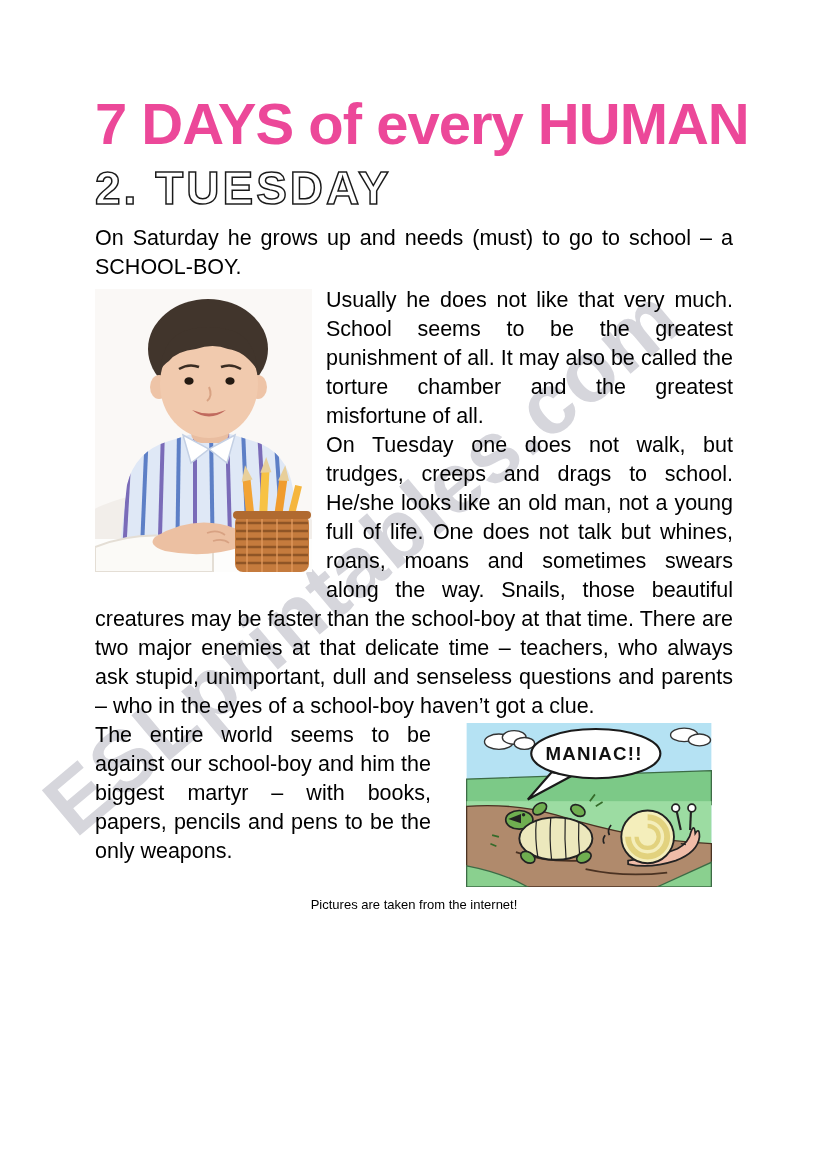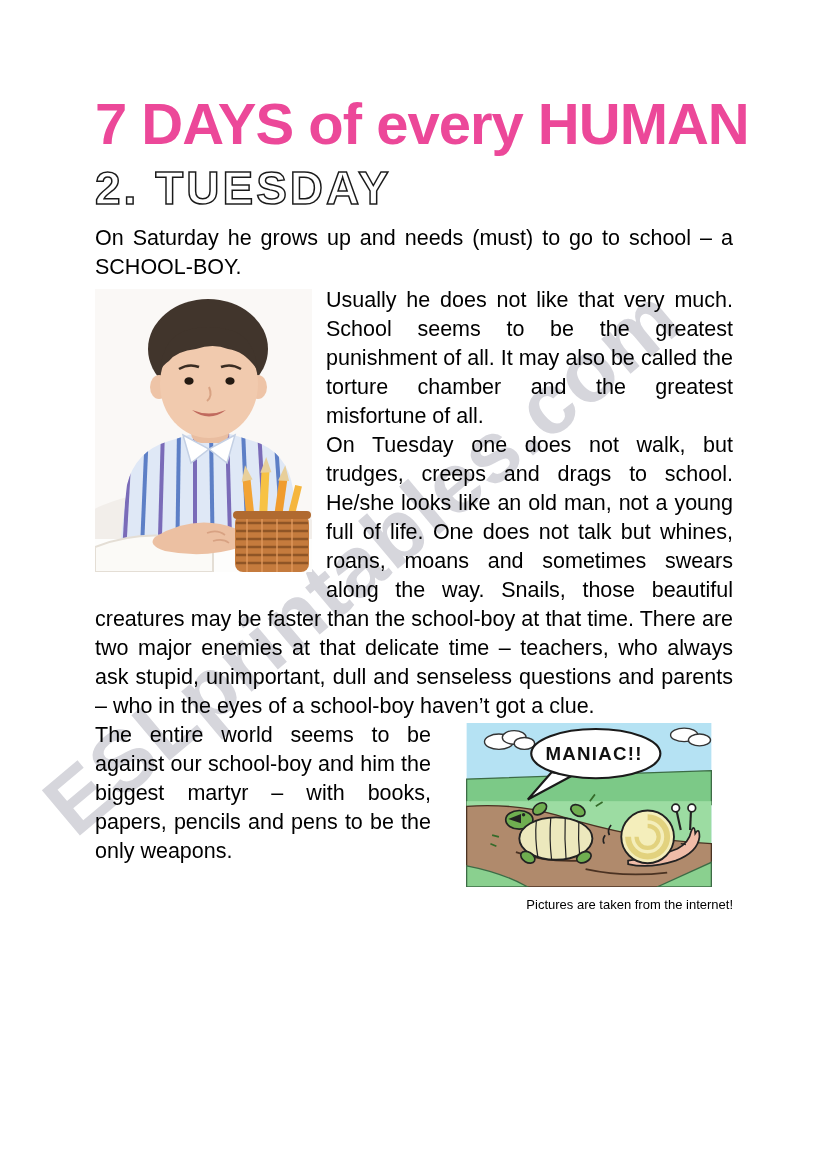--- a/index.html
+++ b/index.html
@@ -58,21 +58,21 @@
     float:right;
     width:288px; height:164px;
     margin:2px 0 10px 14px;
   }
   .photo svg,.cartoon svg { display:block; width:100%; height:100%; }
   p.footer-note {
     clear:both;
     margin-top:16px;
     font-size:13px;
     line-height:16px;
-    text-align:right;
+    text-align:center;
   }
   b { font-weight:400; }
 </style>
 </head>
 <body>
 
 <div class="watermark">ESLprintables.com</div>
 
 <div class="page">
 

